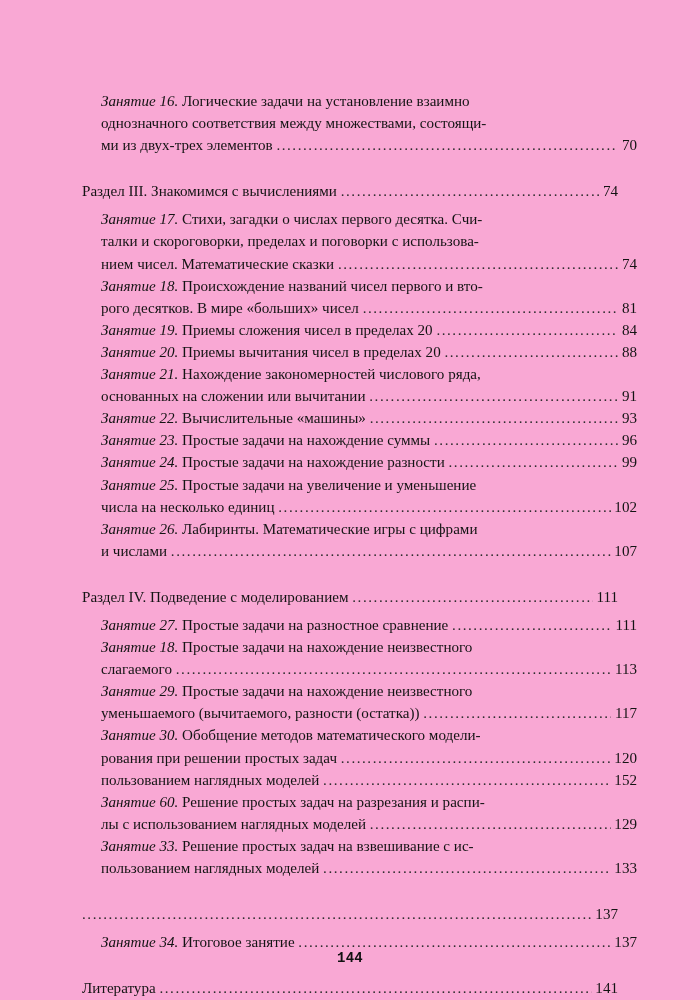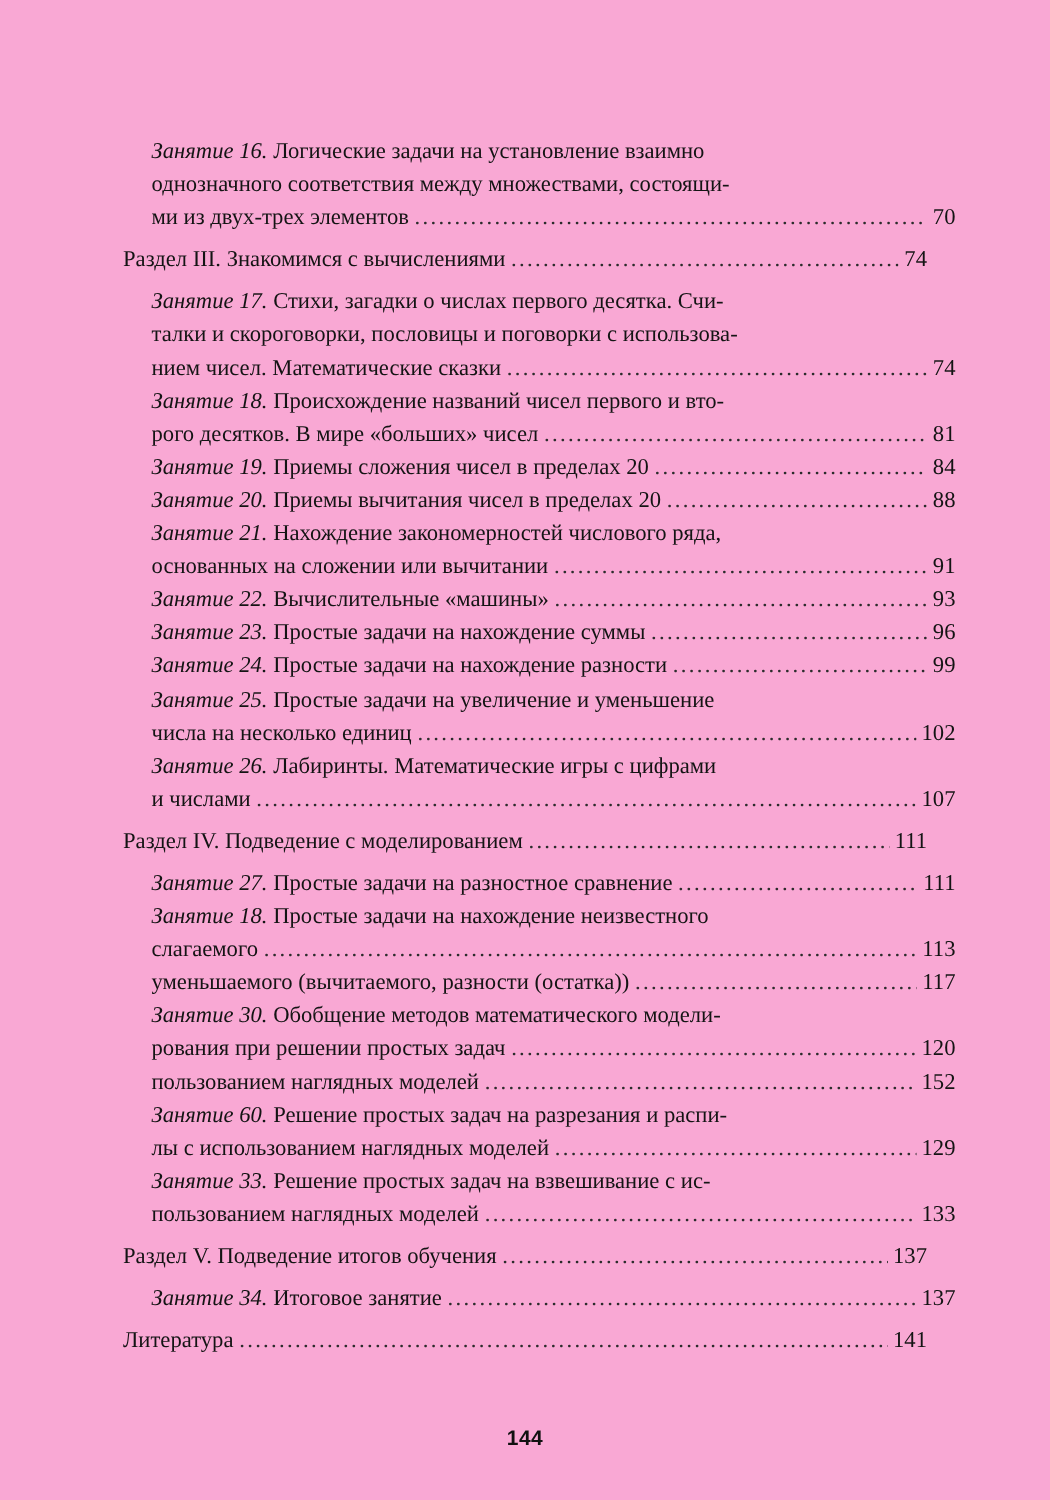--- a/index.html
+++ b/index.html
@@ -47,21 +47,21 @@
   .entry.level-0 {
     margin-left: 0;
   }
   
   .entry.level-1 {
     margin-left: 19px;
   }
 
   
   .entry.gap-before {
-    margin-top: 6px;
+    margin-top: 24px;
   }
   .entry.gap-after {
     margin-bottom: 6px;
   }
 
   
   .entry .body {
     display: block;
   }
 
@@ -112,21 +112,21 @@
     display: block;
   }
 
   
   #folio {
     position: absolute;
     left: 0;
     top: 950px;
     width: 700px;
     text-align: center;
-    font-family: Liberation Sans, sans-serif;
+    font-family: Liberation Mono, monospace;
     font-size: 14px;
     font-weight: bold;
     color: #111111;
     letter-spacing: 0.3px;
   }
 </style>
 </head>
 <body>
 
 <div id="page">
@@ -148,21 +148,21 @@
           <span class="lastline">
             <span class="tail"><span class="title">Раздел III. Знакомимся с вычислениями </span></span>
             <span class="leader">........................................................................................................................................................................................................</span>
             <span class="pageno"> 74</span>
           </span>
         </span>
       </div>
       <div class="entry level-1">
         <span class="body">
           <span class="wrapline"><span class="label">Занятие 17. </span><span class="title">Стихи, загадки о числах первого десятка. Счи-</span></span>
-          <span class="wrapline"><span class="title">талки и скороговорки, пословицы и поговорки с использова-</span></span>
+          <span class="wrapline"><span class="title">талки и скороговорки, пределах и поговорки с использова-</span></span>
           <span class="lastline">
             <span class="tail"><span class="title">нием чисел. Математические сказки </span></span>
             <span class="leader">........................................................................................................................................................................................................</span>
             <span class="pageno"> 74</span>
           </span>
         </span>
       </div>
       <div class="entry level-1">
         <span class="body">
           <span class="wrapline"><span class="label">Занятие 18. </span><span class="title">Происхождение названий чисел первого и вто-</span></span>
@@ -271,20 +271,21 @@
           <span class="wrapline"><span class="label">Занятие 18. </span><span class="title">Простые задачи на нахождение неизвестного</span></span>
           <span class="lastline">
             <span class="tail"><span class="title">слагаемого </span></span>
             <span class="leader">........................................................................................................................................................................................................</span>
             <span class="pageno"> 113</span>
           </span>
         </span>
       </div>
       <div class="entry level-1">
         <span class="body">
+          <span class="wrapline"><span class="label">Занятие 29. </span><span class="title">Простые задачи на нахождение неизвестного</span></span>
           <span class="lastline">
             <span class="tail"><span class="title">уменьшаемого (вычитаемого, разности (остатка)) </span></span>
             <span class="leader">........................................................................................................................................................................................................</span>
             <span class="pageno"> 117</span>
           </span>
         </span>
       </div>
       <div class="entry level-1">
         <span class="body">
           <span class="wrapline"><span class="label">Занятие 30. </span><span class="title">Обобщение методов математического модели-</span></span>
@@ -320,21 +321,20 @@
           <span class="lastline">
             <span class="tail"><span class="title">пользованием наглядных моделей </span></span>
             <span class="leader">........................................................................................................................................................................................................</span>
             <span class="pageno"> 133</span>
           </span>
         </span>
       </div>
       <div class="entry level-0 gap-before gap-after">
         <span class="body">
           <span class="lastline">
-            <span class="tail"><span class="title">Раздел V. Подведение итогов обучения </span></span>
             <span class="leader">........................................................................................................................................................................................................</span>
             <span class="pageno"> 137</span>
           </span>
         </span>
       </div>
       <div class="entry level-1">
         <span class="body">
           <span class="lastline">
             <span class="tail"><span class="label">Занятие 34. </span><span class="title">Итоговое занятие </span></span>
             <span class="leader">........................................................................................................................................................................................................</span>

